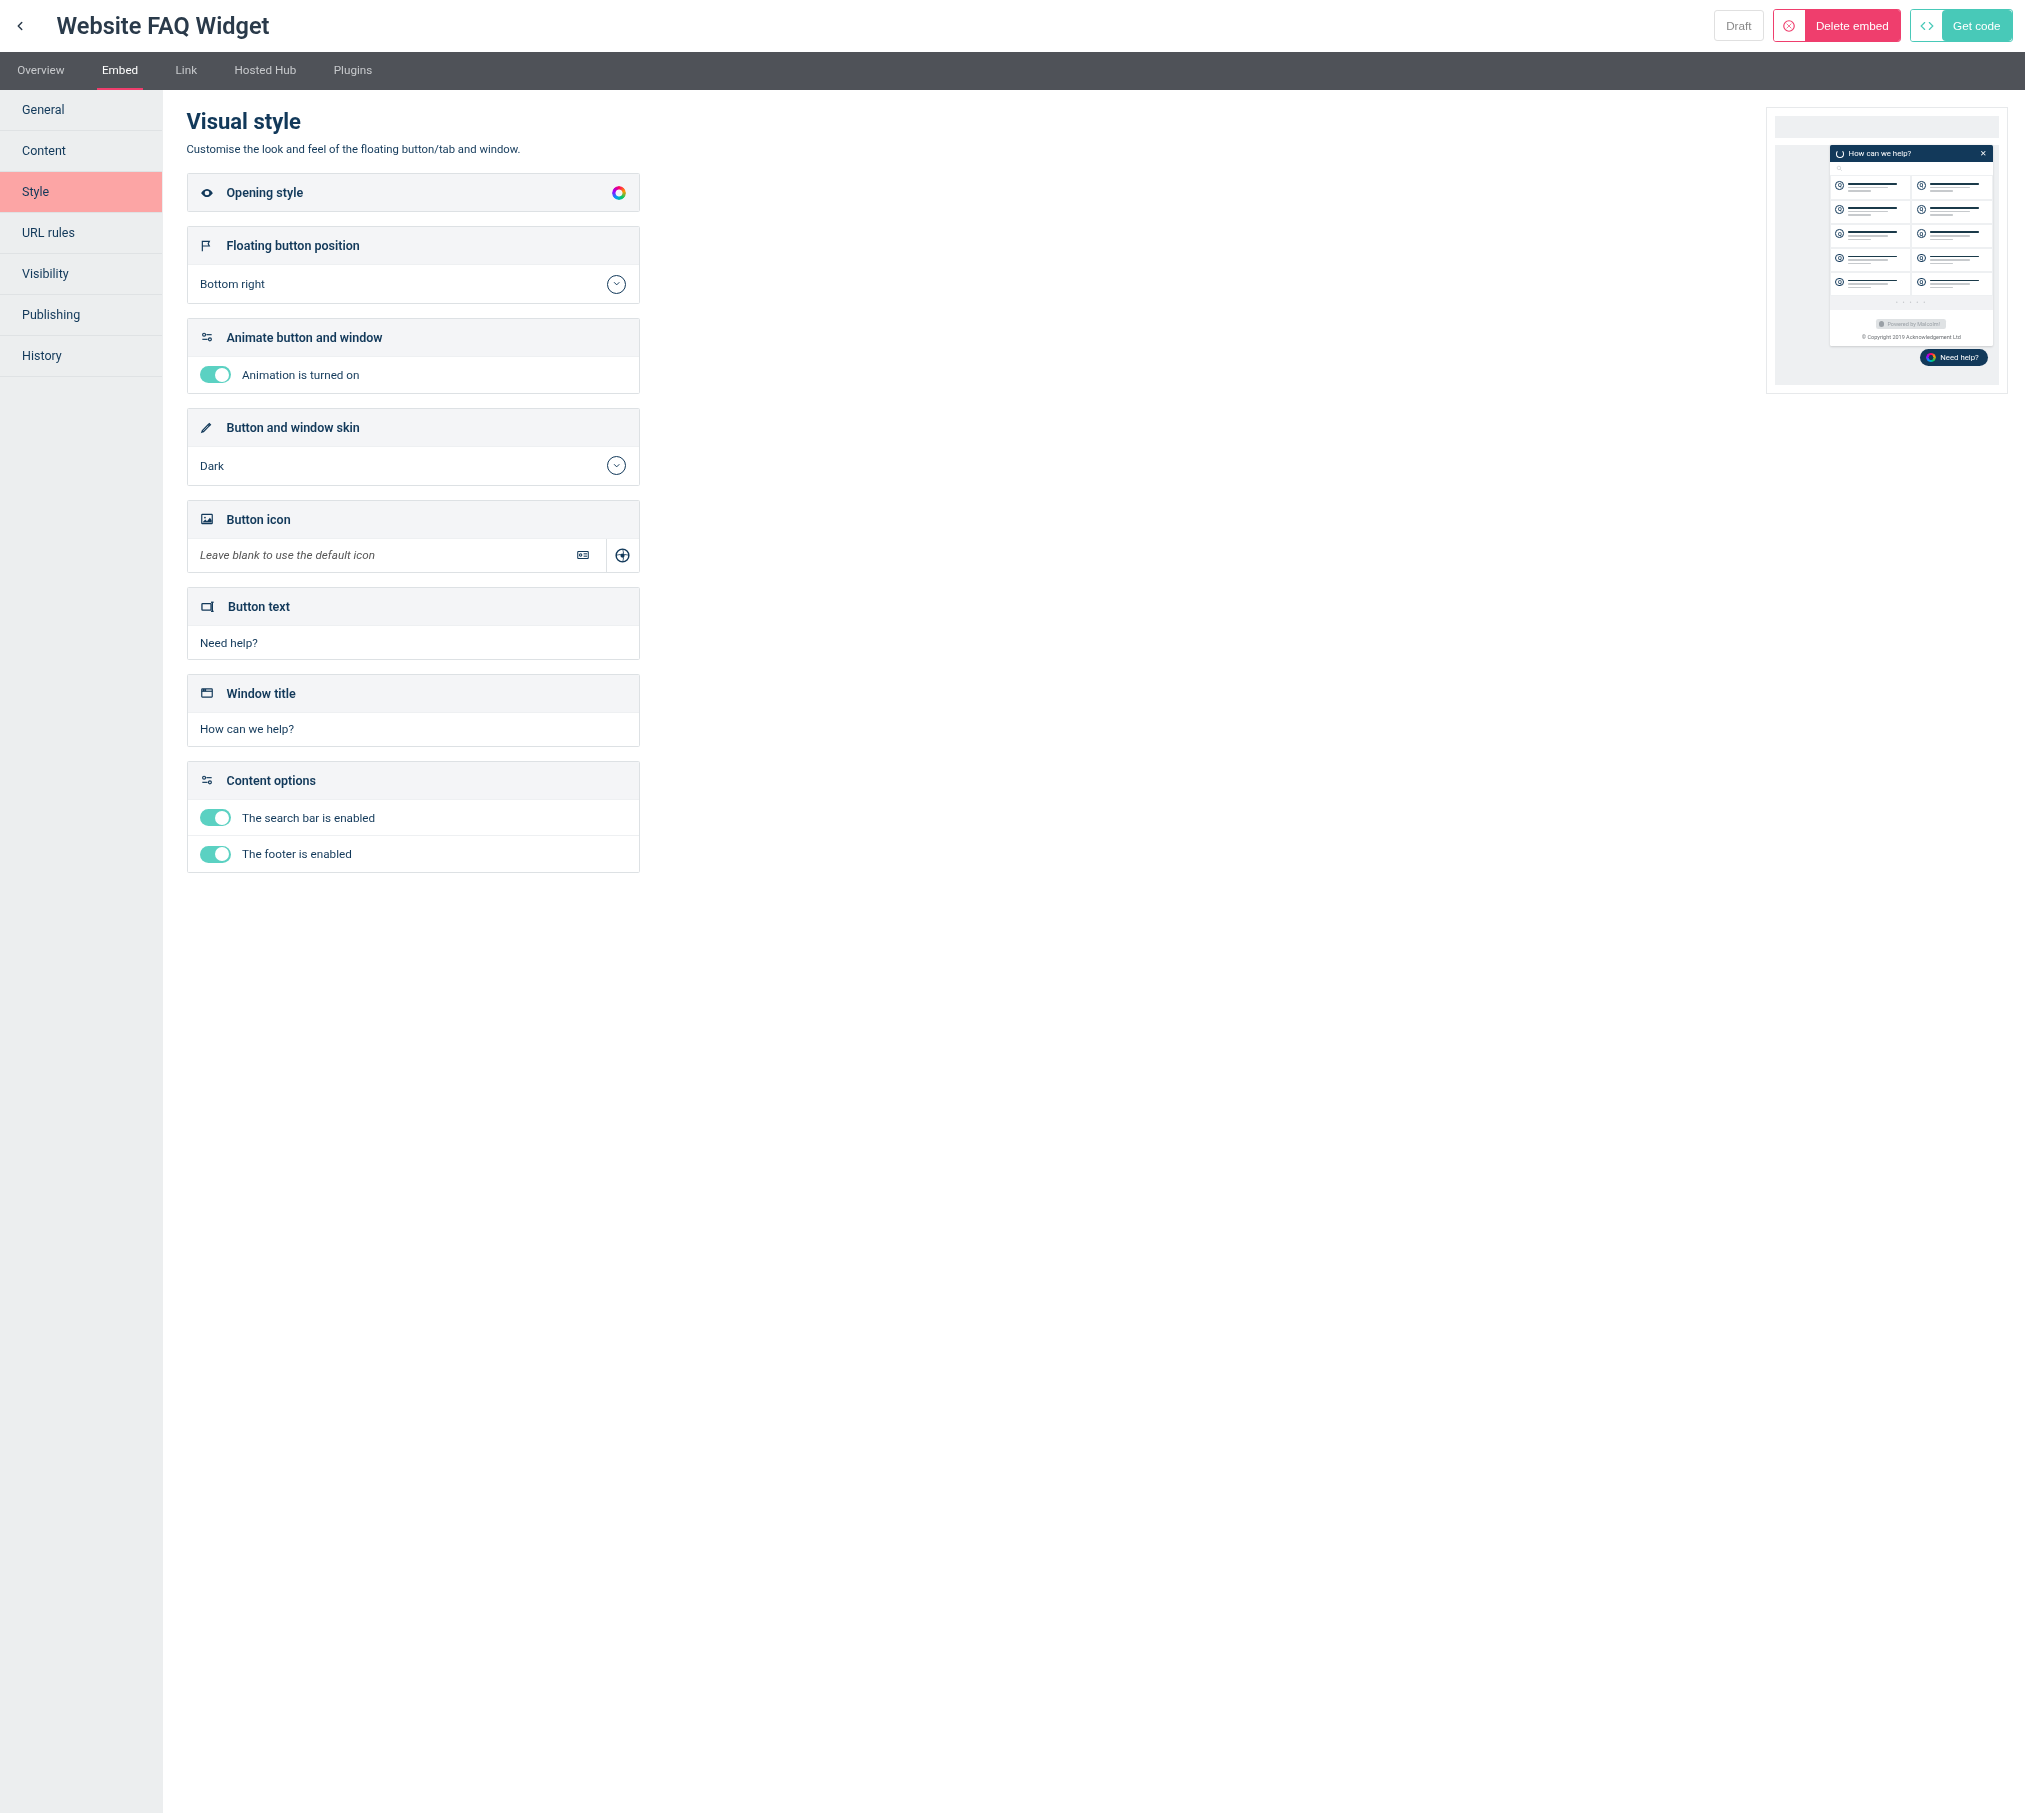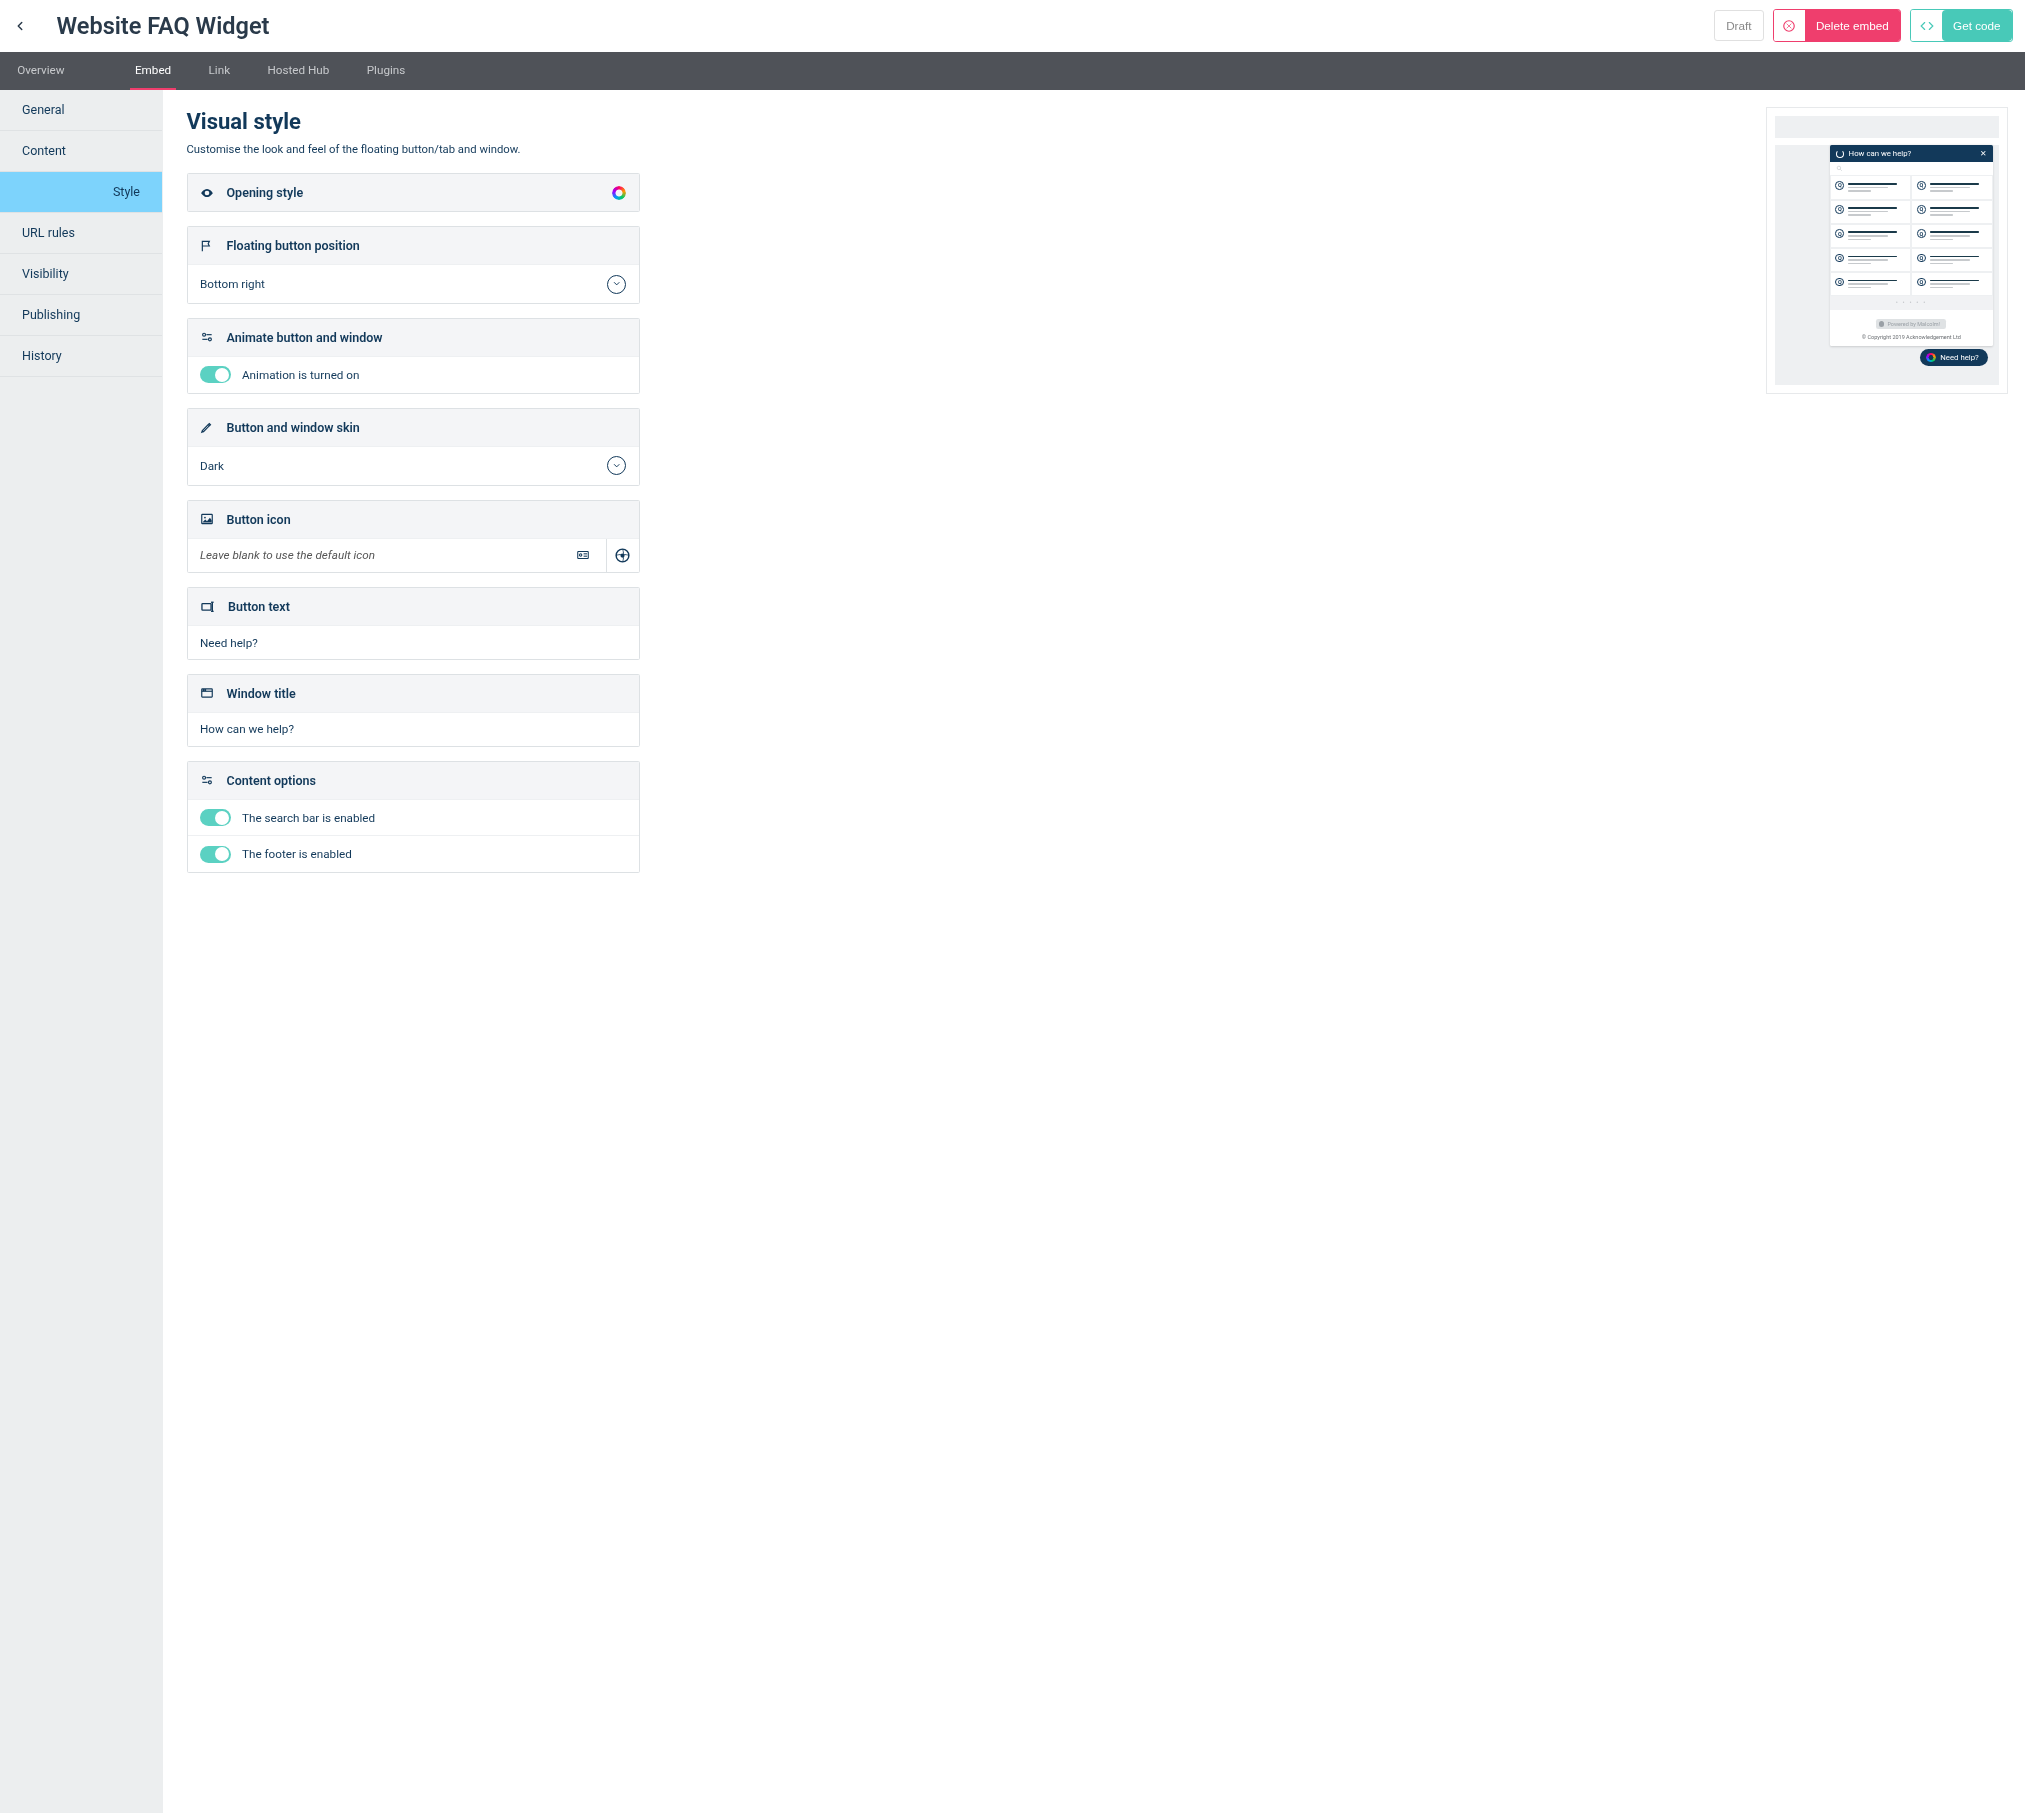--- a/index.html
+++ b/index.html
@@ -36,33 +36,33 @@
   .btn-code { background:#48c9b8; color:#fff; border:none; border-radius:4px; }
 
   
   .tabs {
     background: #4f5258; display: flex; gap: 28px; padding: 0 12.5px;
   }
   .tab {
     color: #c7c9cc; font-size: 11.7px; padding: 11px 4.7px; cursor: pointer;
     border-bottom: 2.3px solid transparent;
   }
-  .tab.active { color: #fff; border-bottom-color: #ef3e6d; margin-left: 33px; }
+  .tab.active { color: #fff; border-bottom-color: #ef3e6d; }
 
   
   .layout { display: flex; }
   .sidebar {
     width: 163px; background: #eceeef; min-height: calc(100vh - 94px);
     border-right: 0.8px solid #eceeef;
   }
   .sidebar-item {
     padding: 12.5px 22px; font-size: 12.5px; color: #12395a; cursor: pointer;
     border-bottom: 0.8px solid #dfe2e4;
   }
-  .sidebar-item.active { background: #7dd3fc; text-align: right; }
+  .sidebar-item.active { background: #fca5a5; }
 
   .main { flex: 1; padding: 19px 23.5px; max-width: 500px; }
   .section-title { font-size: 22px; color: #12395a; font-weight: 700; margin-bottom: 9.4px;}
   .section-desc { color: #12395a; font-size: 11.3px; margin-bottom: 17px; }
 
   .setting-card {
     border: 0.8px solid #dde1e4; border-radius: 1.6px; margin-bottom: 14px;
     background: #fff;
   }
   .setting-header {

